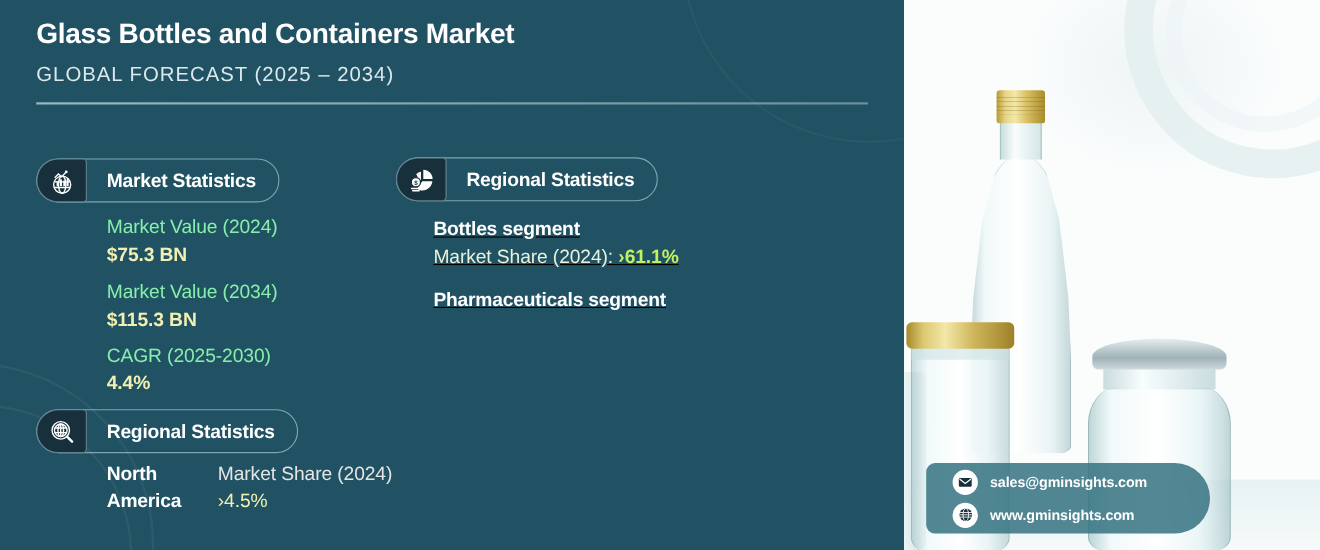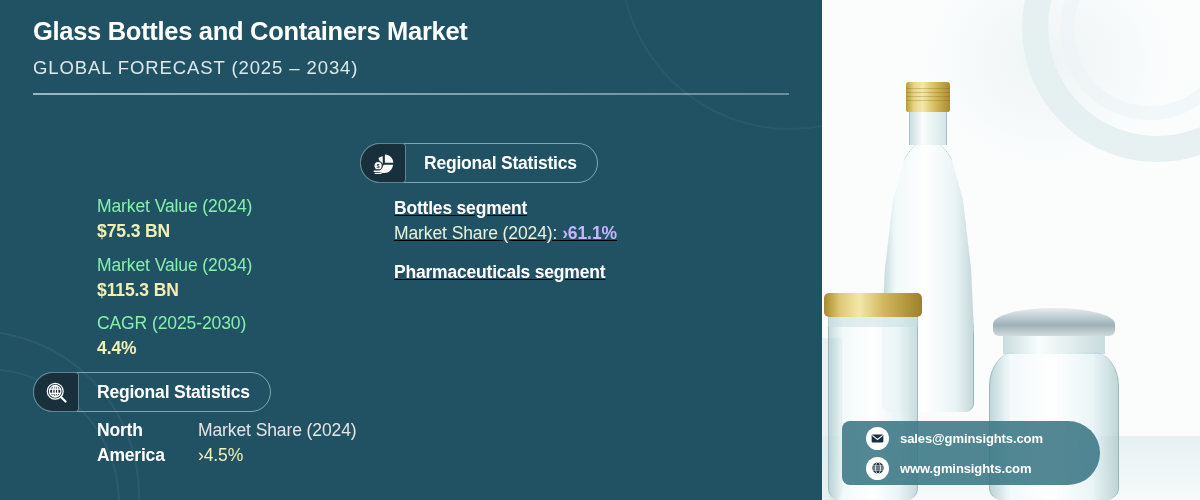--- a/index.html
+++ b/index.html
@@ -96,21 +96,21 @@
   .seg-group:last-child { margin-bottom:0; }
   .seg-title {
     font-size:17.5px; font-weight:bold; color:#ffffff;
     line-height:1.42; white-space:nowrap; letter-spacing:-0.2px;
   }
   .seg-line {
     font-size:17.5px; color:#E8F2DC; line-height:1.42;
     white-space:nowrap; letter-spacing:-0.1px;
   }
   .seg-line b {
-    font-weight:bold; color:#c4b5fd;
+    font-weight:bold; color:#bef264;
   }
 
   
   .stats-region {
     position:absolute; left:97px; top:418px;
     display:flex; align-items:flex-start; gap:13px;
   }
   .region-name {
     font-size:17.5px; font-weight:bold; color:#ffffff;
     line-height:1.42; width:88px; letter-spacing:-0.2px;
@@ -251,20 +251,40 @@
     <div class="deco-arc a1"></div>
     <div class="deco-arc a2"></div>
     <div class="deco-arc a3"></div>
 
     <div class="header">
       <div class="title">Glass Bottles and Containers Market</div>
       <div class="subtitle">GLOBAL FORECAST (2025 – 2034)</div>
       <div class="divider"></div>
     </div>
 
+    <div class="pill" id="pill-market">
+      <div class="badge">
+        <svg width="27" height="27" viewBox="0 0 32 32">
+          <g fill="none" stroke="#ffffff" stroke-width="1.5">
+            <circle cx="16" cy="20" r="9.2"></circle>
+            <ellipse cx="16" cy="20" rx="4" ry="9.2"></ellipse>
+            <path d="M7.2 17h17.6M7.2 23h17.6"></path>
+            <path d="M8 12.5l4-4 3.4 3 5-5.2" stroke-width="1.4"></path>
+          </g>
+          <g fill="#ffffff">
+            <circle cx="20.4" cy="6.3" r="1.5"></circle>
+            <rect x="10" y="16.5" width="2.2" height="5"></rect>
+            <rect x="13.6" y="14.3" width="2.2" height="7.2"></rect>
+            <rect x="17.2" y="15.6" width="2.2" height="5.9"></rect>
+            <rect x="20.8" y="13.2" width="2.2" height="8.3"></rect>
+          </g>
+        </svg>
+      </div>
+      <div class="pill-label">Market Statistics</div>
+    </div>
 
     <div class="stats-market">
       <div class="stat-group">
         <div class="stat-label">Market Value (2024)</div>
         <div class="stat-value">$75.3 BN</div>
       </div>
       <div class="stat-group">
         <div class="stat-label">Market Value (2034)</div>
         <div class="stat-value">$115.3 BN</div>
       </div>

